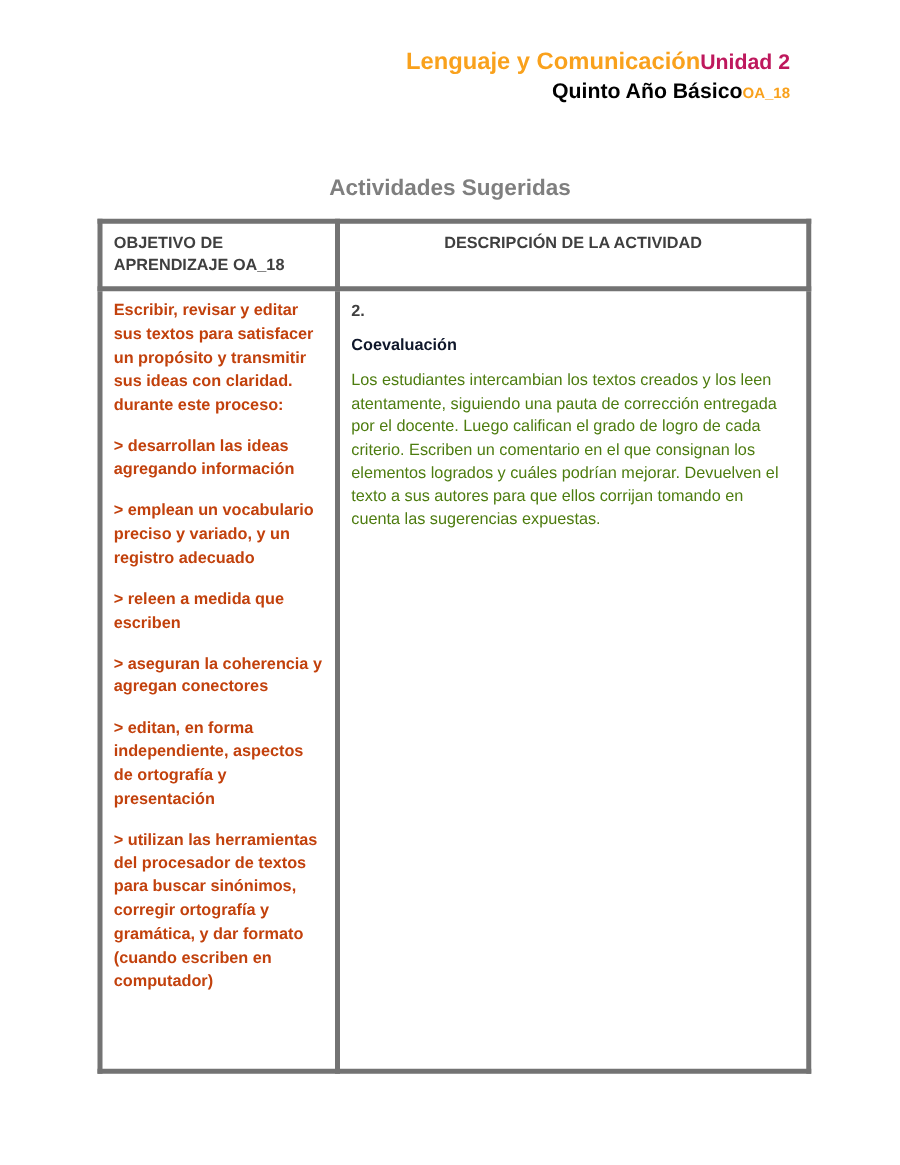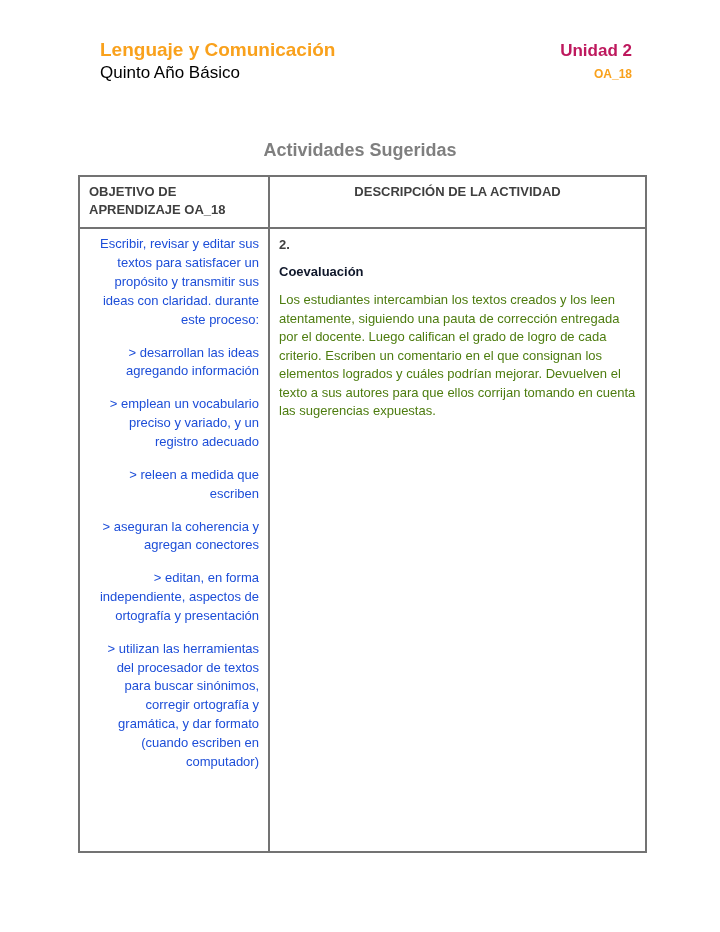--- a/index.html
+++ b/index.html
@@ -22,37 +22,37 @@
     background: #ffffff;
   }
   .doc-header {
     position: absolute;
     top: 38px;
     left: 100px;
     right: 88px;
   }
   .doc-header .row {
     display: flex;
-    justify-content: space-between;
+    justify-content: flex-end;
     align-items: baseline;
     line-height: 1.25;
   }
   .doc-title {
     color: #f9a11c;
     font-weight: bold;
     font-size: 19px;
   }
   .doc-unit {
     color: #be185d;
     font-weight: bold;
     font-size: 17px;
   }
   .doc-subtitle {
     color: #000000;
-    font-weight: normal;
+    font-weight: bold;
     font-size: 17px;
   }
   .doc-oa {
     color: #f9a11c;
     font-weight: bold;
     font-size: 12px;
   }
   .section-title {
     position: absolute;
     top: 140px;
@@ -65,45 +65,44 @@
   }
   table.doc-table {
     position: absolute;
     top: 175px;
     left: 78px;
     width: 567px;
     border-collapse: collapse;
     table-layout: fixed;
   }
   table.doc-table td {
-    border: 2px solid #737373;
+    border: 4px solid #737373;
     vertical-align: top;
     padding: 6px 9px 8px 9px;
     font-size: 13px;
   }
   .col-objective { width: 190px; }
   .col-activity  { width: 377px; }
   td.th-cell {
     font-weight: bold;
     color: #3f3f3f;
     line-height: 1.4;
     height: 34px;
   }
   td.th-activity {
     text-align: center;
   }
   td.body-cell {
     height: 608px;
   }
   .objective-cell p {
     margin: 0 0 14px 0;
-    font-weight: normal;
-    color: #1d4ed8;
+    font-weight: bold;
+    color: #c2410c;
     line-height: 1.45;
-    text-align: right;
   }
   .activity-cell .act-number {
     margin: 2px 0 12px 0;
     font-weight: bold;
     color: #3f3f3f;
   }
   .activity-cell .act-subtitle {
     margin: 0 0 12px 0;
     font-weight: bold;
     color: #0f172a;

